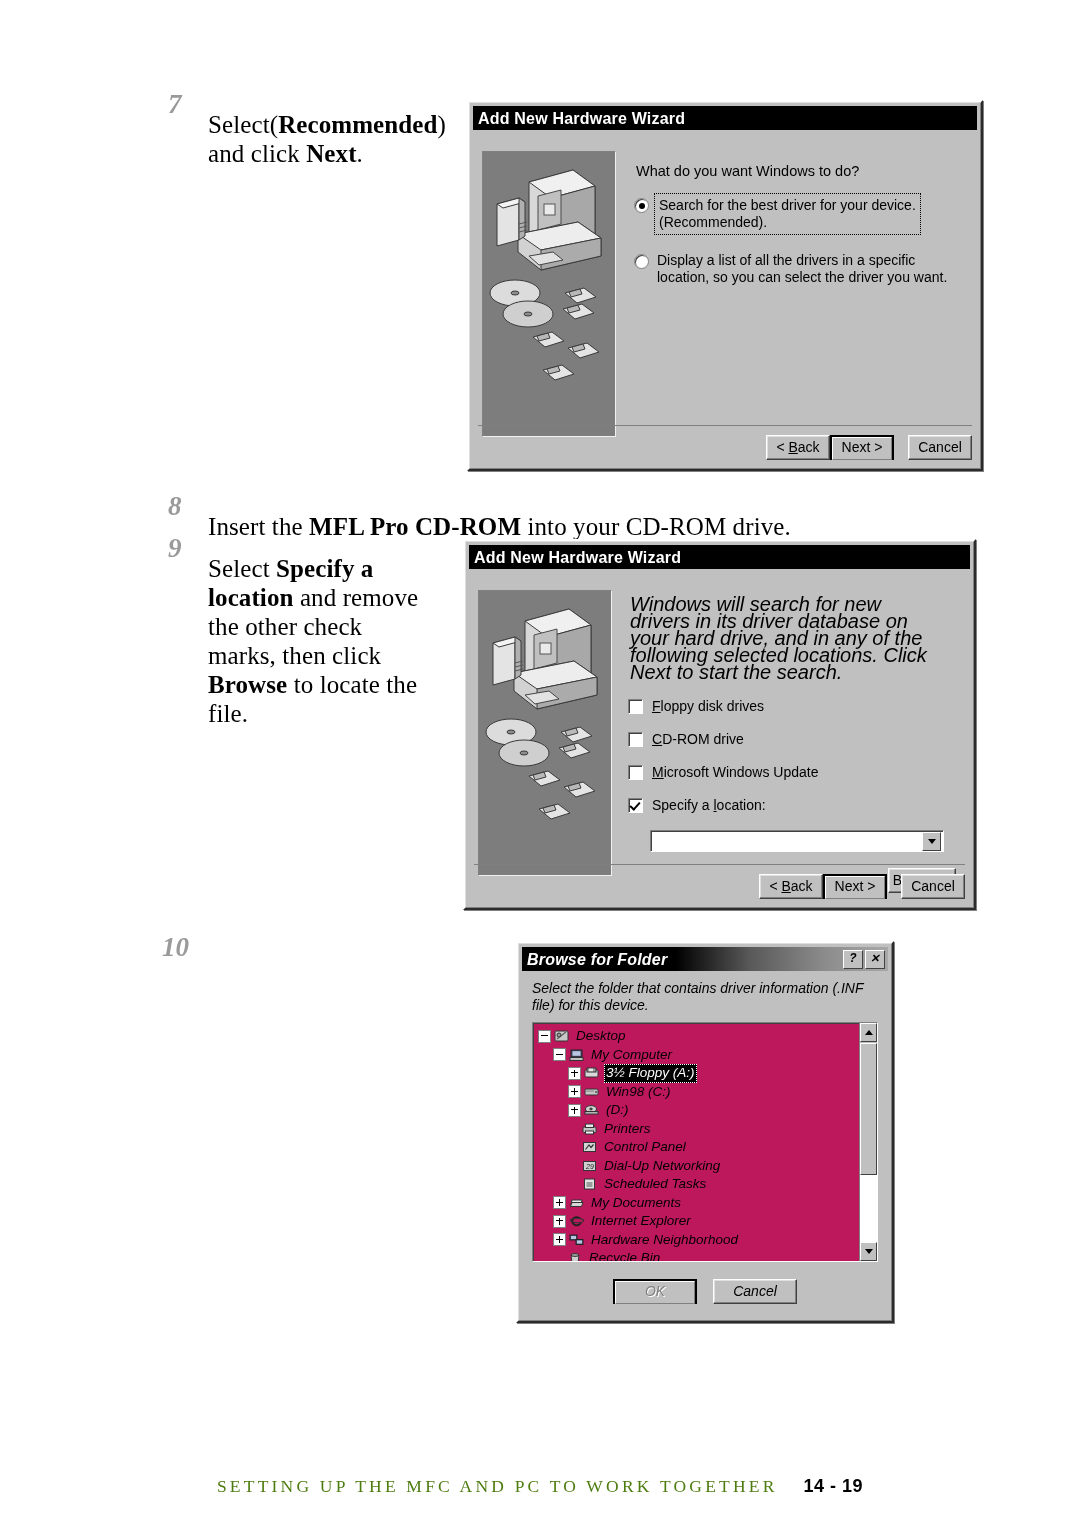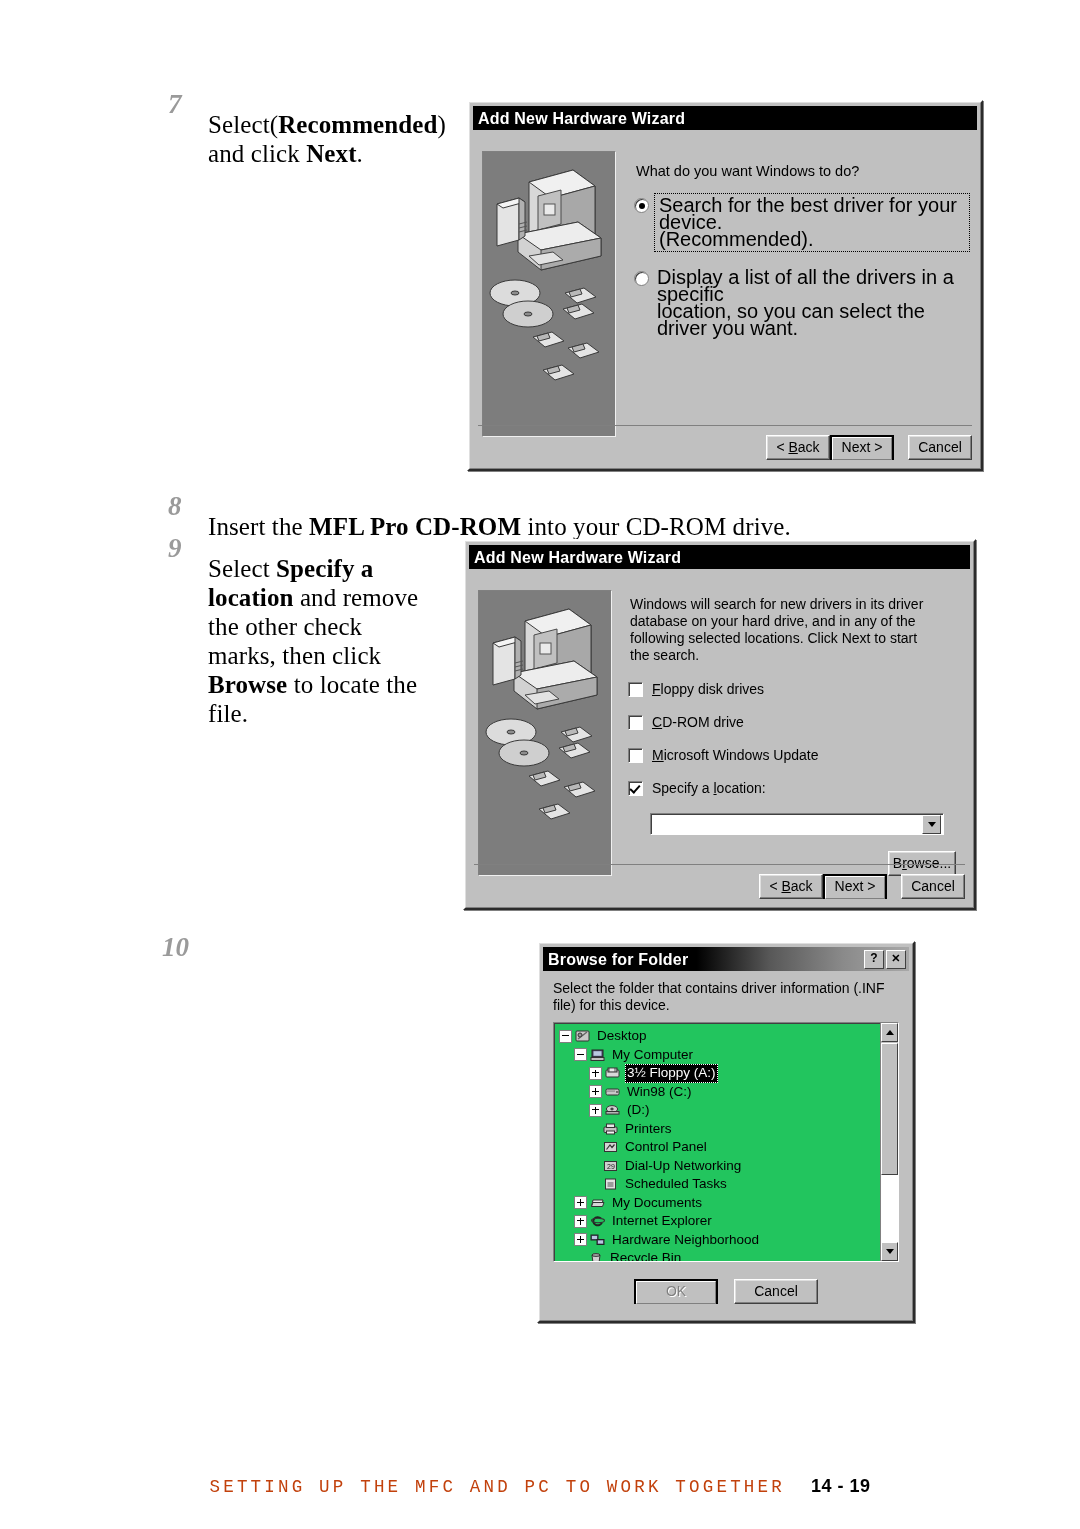--- a/index.html
+++ b/index.html
@@ -48,22 +48,21 @@
     position: absolute;
     left: 0;
     right: 0;
     bottom: 32px;
     text-align: center;
     font-family: "Liberation Serif", serif;
   }
   .footer-title {
     font-size: 17.5px;
     letter-spacing: 3.2px;
-    color: #c2410c;
-    font-family: Liberation Mono, monospace;
+    color: #4d7c0f;
   }
   .footer-page {
     font-family: "Liberation Sans", sans-serif;
     font-size: 18px;
     font-weight: bold;
     letter-spacing: .5px;
     margin-left: 26px;
   }
 
   
@@ -132,21 +131,21 @@
     position: relative;
     flex: 0 0 auto;
   }
   .wiz-right {
     flex: 1 1 auto;
     padding: 6px 10px 0 18px;
     font-size: 14.5px;
     line-height: 18px;
   }
   .wiz-q { margin: 5px 0 16px 2px; font-size: 14.5px; }
-  .wiz-para { margin: 0 0 16px 2px; font-size: 14px; line-height: 17px; }
+  .wiz-para { margin: 0 0 16px 2px; font-size: 20px; line-height: 17px; font-style: italic; }
 
   
   .radio-row { display: flex; align-items: flex-start; margin-bottom: 14px; }
   .radio {
     width: 13px; height: 13px;
     border-radius: 50%;
     background: #ffffff;
     border: 1px solid #808080;
     box-shadow: inset 1px 1px 0 #404040, inset -1px -1px 0 #ffffff;
     flex: 0 0 auto;
@@ -154,21 +153,21 @@
     position: relative;
   }
   .radio.on::after {
     content: "";
     position: absolute;
     left: 3.5px; top: 3.5px;
     width: 6px; height: 6px;
     border-radius: 50%;
     background: #000;
   }
-  .radio-label { font-size: 20px; line-height: 17px; }
+  .radio-label { font-size: 14px; line-height: 17px; }
   .radio-label.focus {
     outline: 1px dotted #000;
     outline-offset: 2px;
     padding: 1px 2px;
   }
 
   
   .cb-row { display: flex; align-items: center; margin-bottom: 15px; }
   .checkbox {
     width: 13px; height: 13px;
@@ -277,21 +276,21 @@
   .wiz-btnbar .gap { width: 14px; }
 
   
   .bff-text {
     font-size: 14px;
     line-height: 17px;
     padding: 9px 10px 8px 10px;
   }
   .tree-box {
     margin: 0 10px;
-    background: #22c55e;
+    background: #be185d;
     border-top: 1px solid #808080;
     border-left: 1px solid #808080;
     border-right: 1px solid #ffffff;
     border-bottom: 1px solid #ffffff;
     box-shadow: inset 1px 1px 0 #404040;
     height: 240px;
     display: flex;
     overflow: hidden;
     box-sizing: border-box;
   }
@@ -590,21 +589,21 @@
       <div class="btn">Cancel</div>
     </div>
 
   </div>
 </div>
 
 <div class="step" style="left:162px; top:933px; width:280px;">
   <div class="step-num wide">10</div>
 </div>
 
-<div class="win-dlg" style="left:537px; top:941px; width:378px; height:382px;">
+<div class="win-dlg" style="left:516px; top:941px; width:378px; height:382px;font-style:italic;">
   <div class="win-inner">
 
     <div class="titlebar grad">
       <span>Browse for Folder</span>
       <span class="title-btns">
         <span class="tbtn">?</span>
         <span class="tbtn" style="font-size:11px;">✕</span>
       </span>
     </div>
 

